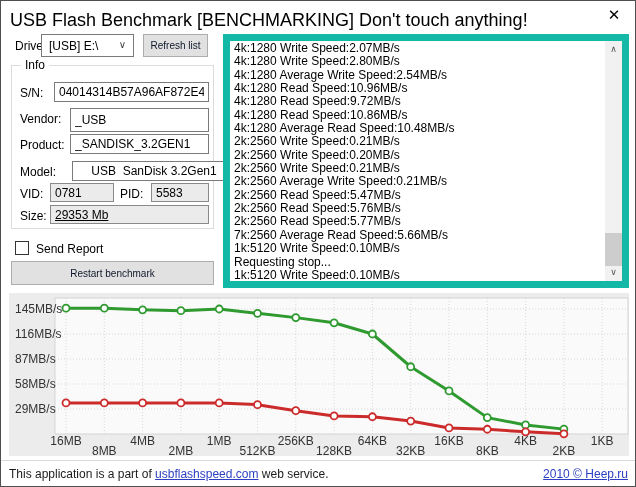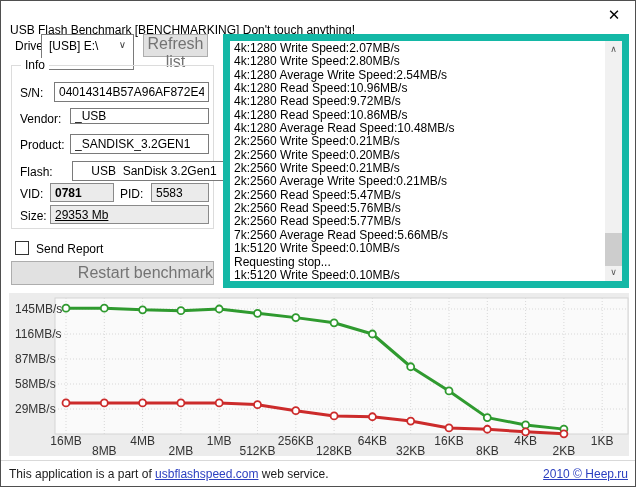--- a/index.html
+++ b/index.html
@@ -7,32 +7,32 @@
   body {
     position:relative;
     font-family:"Liberation Sans", sans-serif;
     font-size:12px;
     color:#000;
     background:#fff;
     border:1px solid #4f4f4f;
     overflow:hidden;
   }
   .titlebar { position:absolute; left:0; top:0; width:100%; height:28px; background:#fff; }
-  .titlebar .title { position:absolute; left:9px; top:22px; font-size:12px; white-space:nowrap; }
+  .titlebar .title { position:absolute; left:9px; top:9px; font-size:18px; white-space:nowrap; }
   .close-btn { position:absolute; right:6px; top:1px; width:30px; height:25px; text-align:center;
                line-height:25px; font-size:15px; color:#000; cursor:default; }
   .lbl { position:absolute; white-space:nowrap; }
-  .combo { position:absolute; left:40px; top:33px; width:93px; height:36px; background:#fff;
+  .combo { position:absolute; left:40px; top:33px; width:93px; height:23px; background:#fff;
            border:1px solid #7a7a7a; }
   .combo .val { position:absolute; left:7px; top:4px; }
   .combo .chev { position:absolute; right:7px; top:4px; font-size:10px; color:#444; }
   .btn { position:absolute; background:#e1e1e1; border:1px solid #adadad; font-family:"Liberation Sans",sans-serif;
-         font-size:16px; color:#737373; text-align:center; }
+         font-size:10px; color:#0f172a; text-align:center; }
   .btn-refresh { left:142px; top:33px; width:65px; height:23px; }
-  .btn-restart { left:10px; top:260px; width:203px; height:24px;text-align:right; }
+  .btn-restart { left:10px; top:260px; width:203px; height:24px; }
   .group { position:absolute; left:10px; top:64px; width:203px; height:164px; border:1px solid #dcdcdc; }
   .group-title { position:absolute; top:-8px; left:9px; background:#fff; padding:0 4px; }
   .g-lbl { position:absolute; white-space:nowrap; }
   .field { position:absolute; border:1px solid #7a7a7a; background:#fff; font-family:"Liberation Sans",sans-serif;
            font-size:12px; color:#000; padding:0 4px; }
   .field.dis { background:#ebebeb; border-color:#8a8a8a; }
   .chk { position:absolute; left:14px; top:240px; width:14px; height:14px; background:#fff; border:1px solid #333; }
   .log { position:absolute; left:222px; top:33px; width:406px; height:254px; background:#fff;
          border:7px solid #14b8a6; overflow:hidden; }
   .log-lines { position:absolute; left:4px; top:1px; right:18px; bottom:1px; overflow:hidden; }
@@ -65,30 +65,30 @@
 </div>
 <button class="btn btn-refresh">Refresh list</button>
 
 <div class="group">
   <span class="group-title">Info</span>
 
   <span class="g-lbl" style="left:8px; top:20px;">S/N:</span>
   <input class="field" style="left: 42px; top: 16px; width: 155px; height: 20px;" readonly="" value="04014314B57A96AF872E472F">
 
   <span class="g-lbl" style="left:8px; top:46px;">Vendor:</span>
-  <input class="field" style="left: 58px; top: 42px; width: 139px; height: 16px;" readonly="" value="_USB">
+  <input class="field" style="left: 58px; top: 42px; width: 139px; height: 24px;" readonly="" value="_USB">
 
   <span class="g-lbl" style="left:8px; top:72px;">Product:</span>
   <input class="field" style="left: 58px; top: 68px; width: 139px; height: 20px;" readonly="" value="_SANDISK_3.2GEN1">
 
-  <span class="g-lbl" style="left:8px; top:99px;">Flash:</span>
+  <span class="g-lbl" style="left:8px; top:99px;">Model:</span>
   <input class="field" style="left: 60px; top: 95px; width: 164px; height: 20px; text-align: center;" readonly="" value="USB  SanDisk 3.2Gen1">
 
   <span class="g-lbl" style="left:8px; top:121px;">VID:</span>
-  <input class="field dis" style="left: 38px; top: 117px; width: 64px; height: 19px; font-weight: bold;" readonly="" value="0781">
+  <input class="field dis" style="left: 38px; top: 117px; width: 64px; height: 19px;" readonly="" value="0781">
   <span class="g-lbl" style="left:108px; top:121px;">PID:</span>
   <input class="field dis" style="left: 139px; top: 117px; width: 58px; height: 19px;" readonly="" value="5583">
 
   <span class="g-lbl" style="left:8px; top:143px;">Size:</span>
   <input class="field dis" style="left: 38px; top: 139px; width: 159px; height: 19px; text-decoration: underline;" readonly="" value="29353 Mb">
 </div>
 
 <span class="chk"></span>
 <span class="lbl" style="left:35px; top:241px;">Send Report</span>
 <button class="btn btn-restart">Restart benchmark</button>

